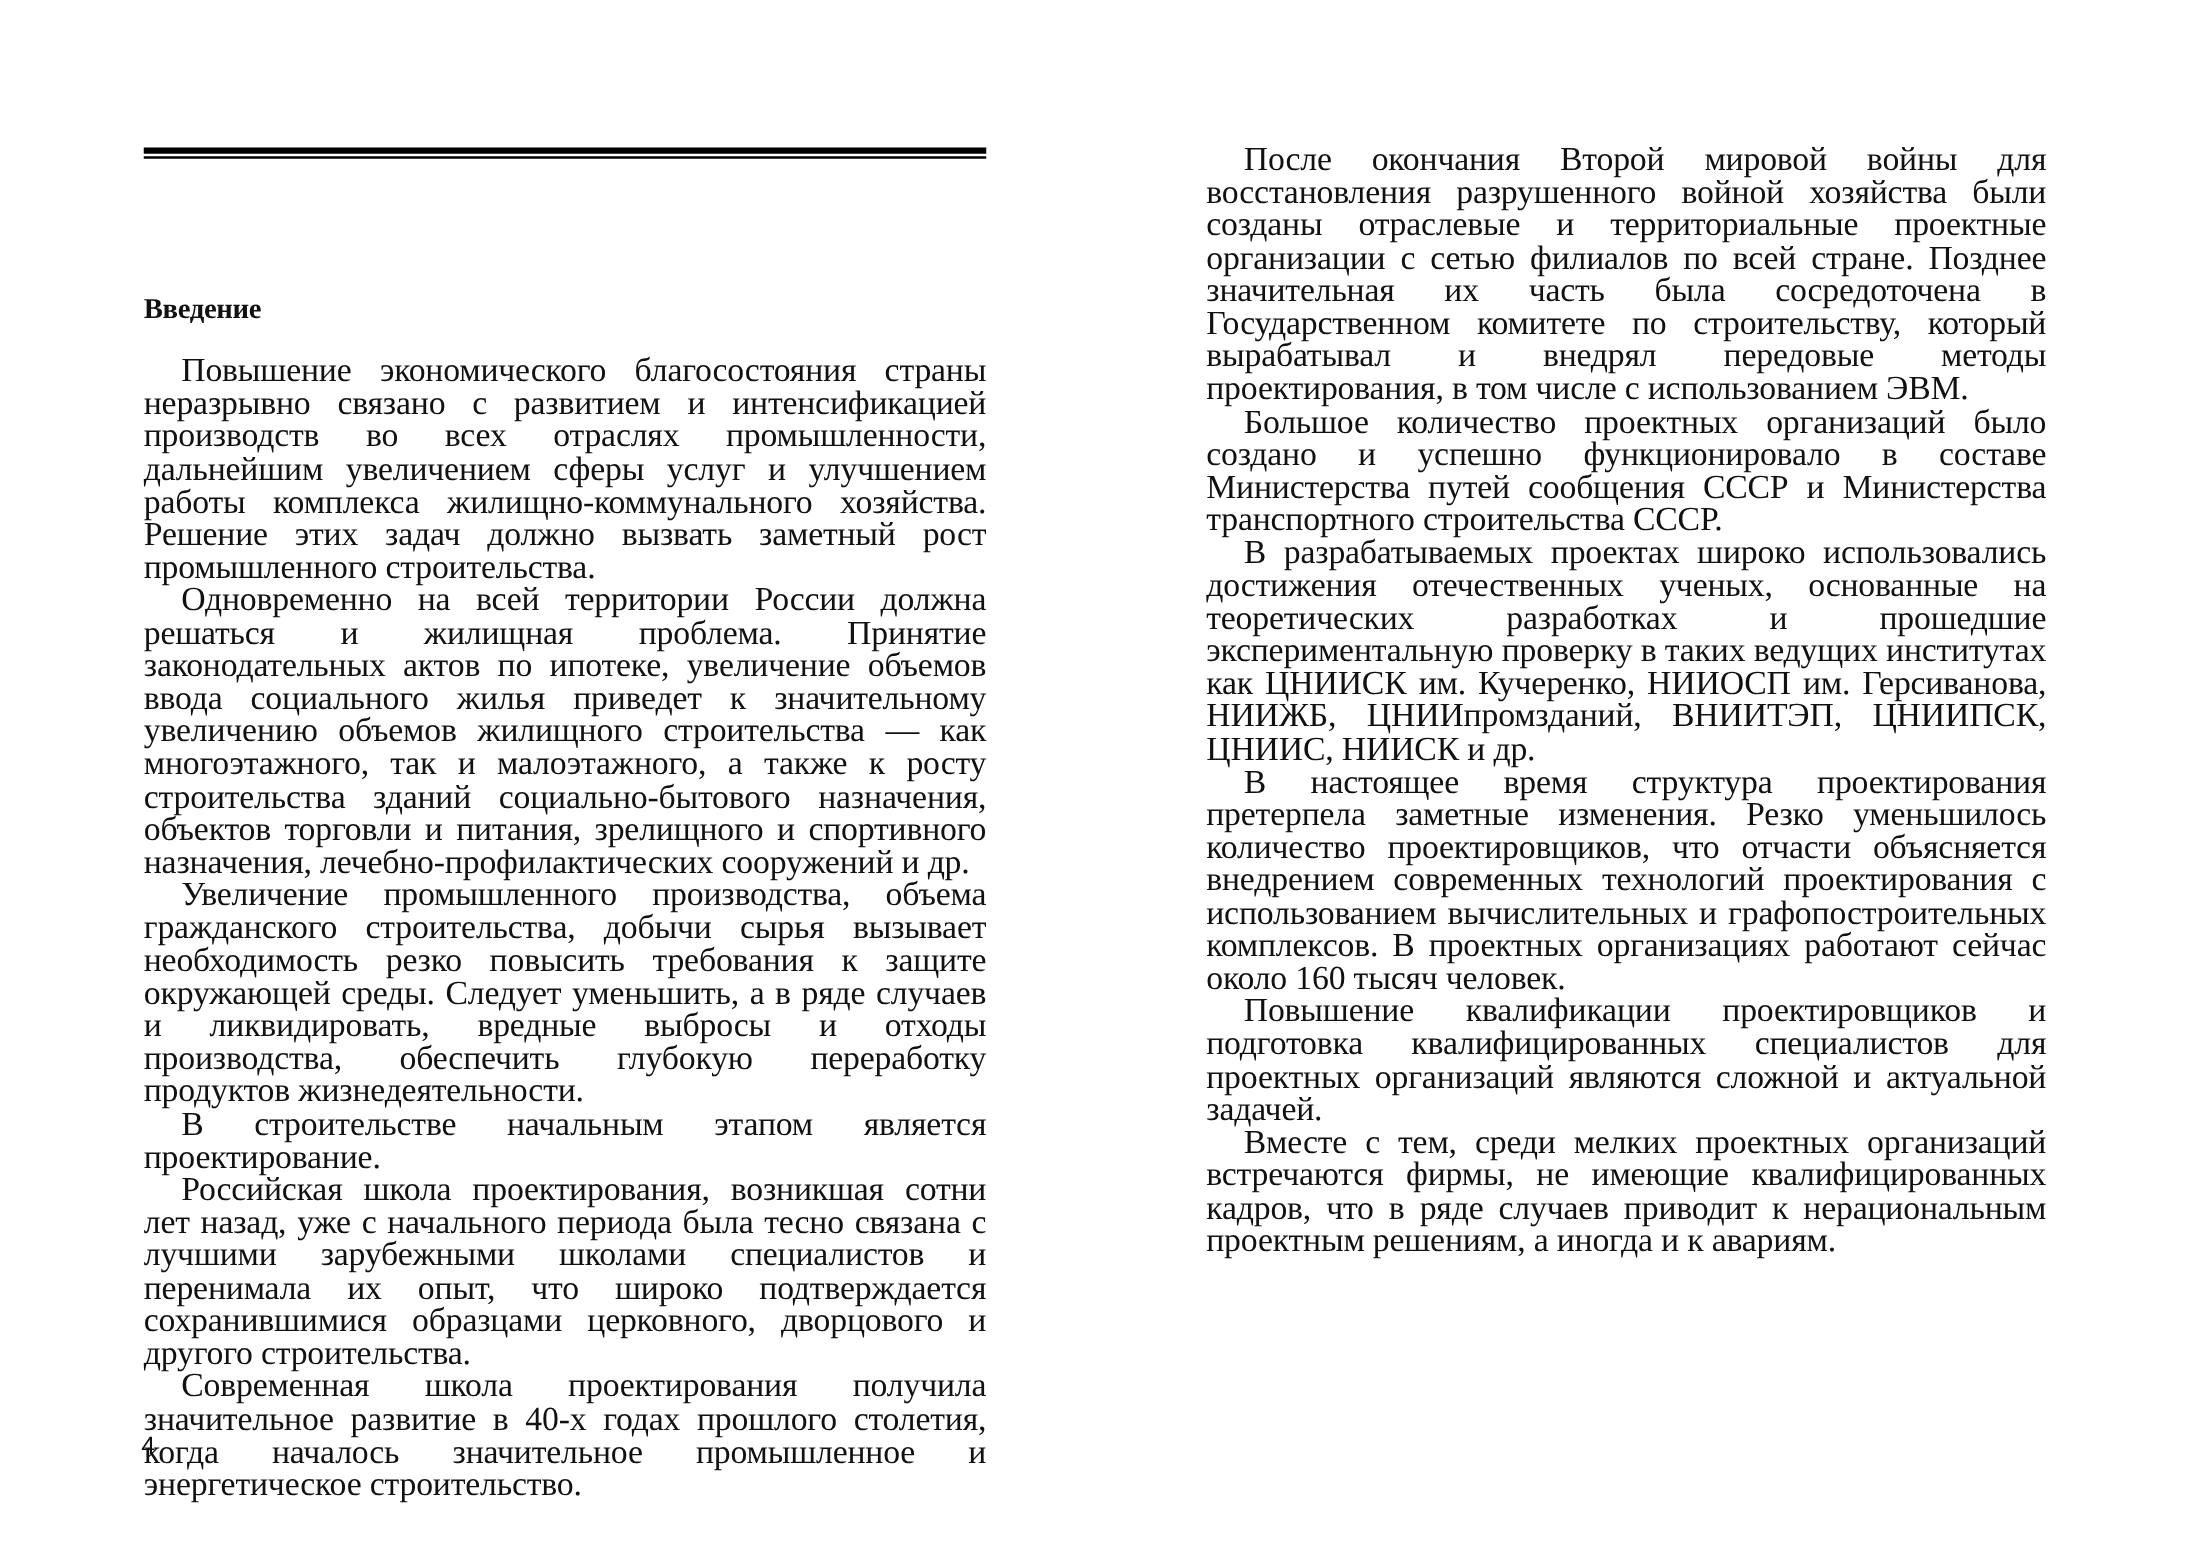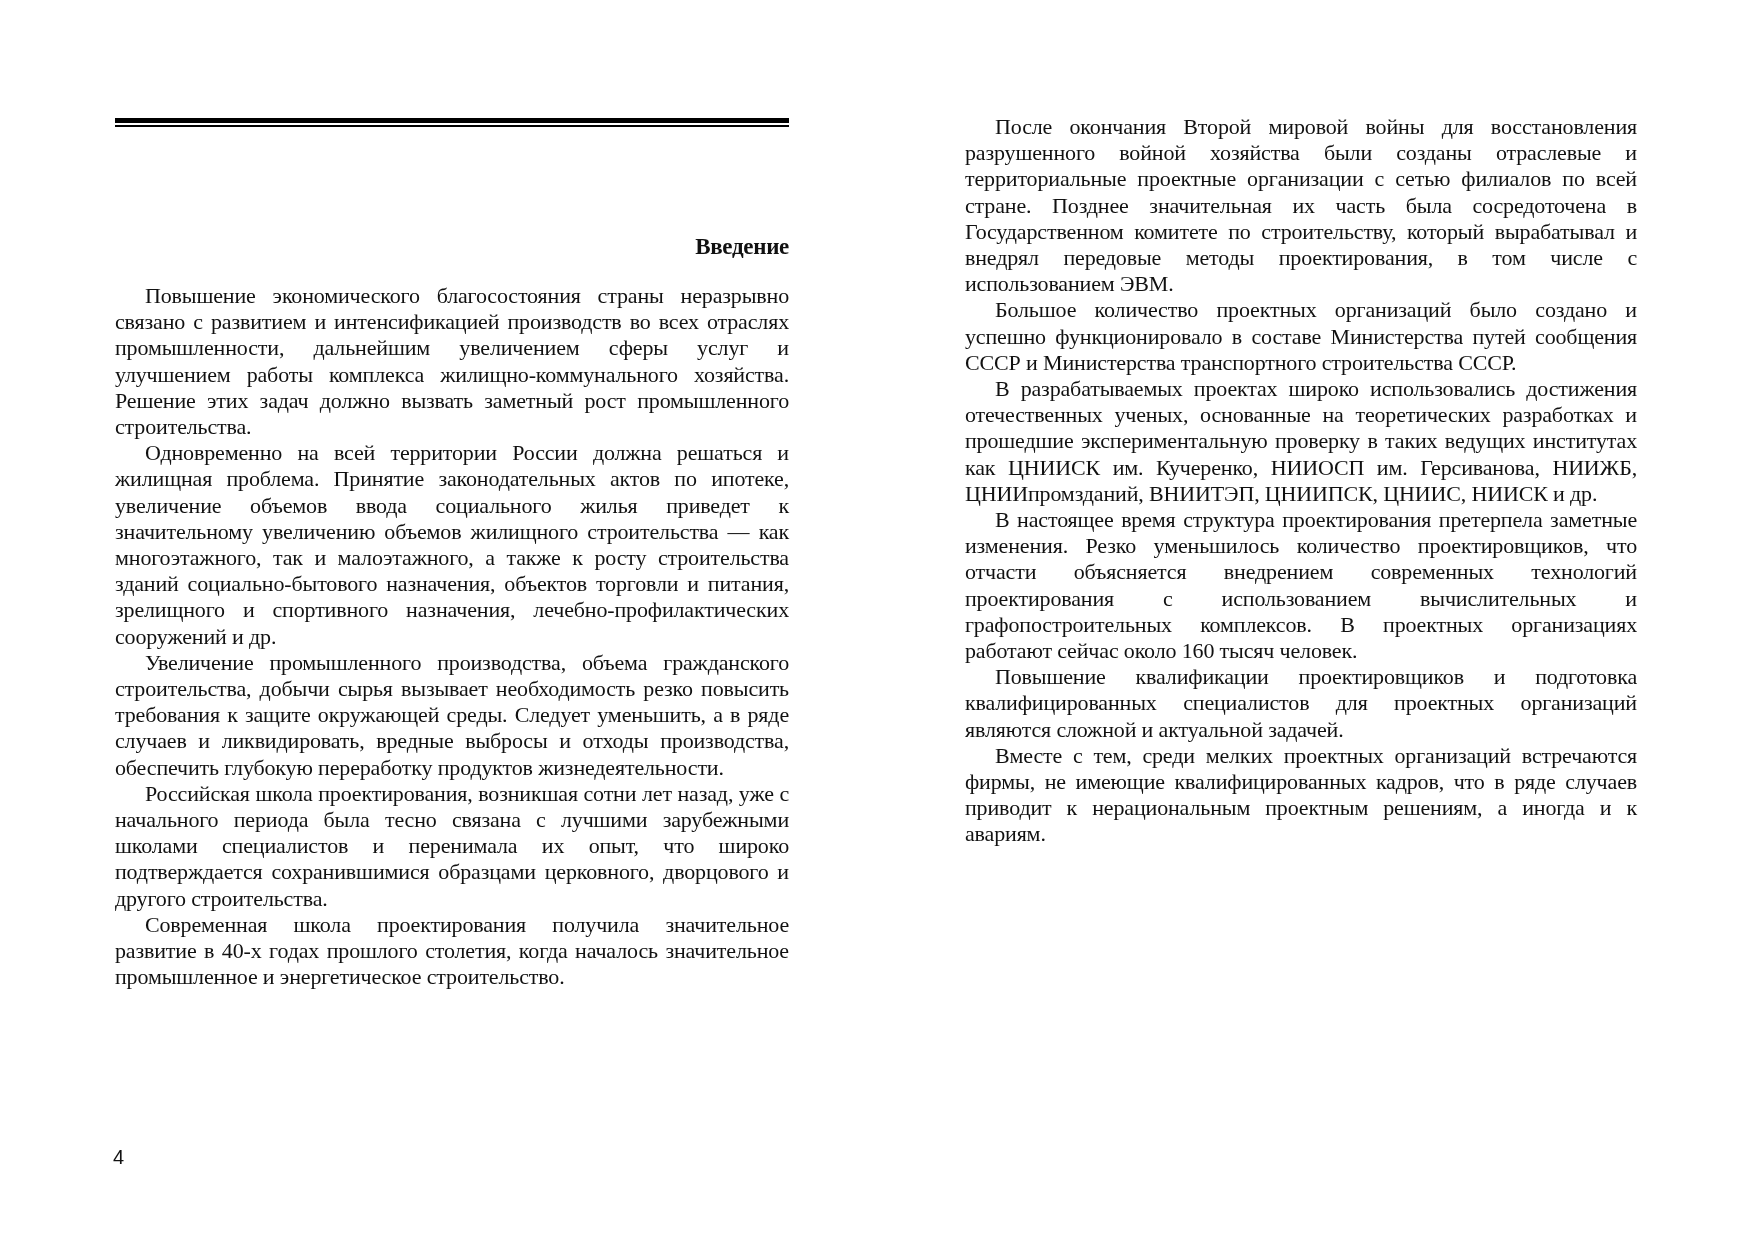--- a/index.html
+++ b/index.html
@@ -34,30 +34,30 @@
       left: 0; top: 7px;
       width: 100%;
       height: 1.5px;
       background: #000000;
     }
     .chapter-title {
       position: absolute;
       left: 115px;
       top: 233px;
       width: 674px;
-      text-align: right;
+      text-align: left;
       font-weight: bold;
       font-size: 23px;
       line-height: 28px;
       margin: 0;
       letter-spacing: -0.3px;
     }
     .body-text {
       position: absolute;
-      font-size: 22px;
+      font-size: 27px;
       line-height: 26.2px;
       text-align: justify;
       letter-spacing: -0.15px;
     }
     .left-body {
       left: 115px;
       top: 283px;
       width: 674px;
     }
     .right-body {
@@ -86,20 +86,21 @@
   <div class="thick"></div>
   <div class="thin"></div>
 </div>
 
 <h1 class="chapter-title">Введение</h1>
 
 <div class="body-text left-body">
   <p>Повышение экономического благосостояния страны неразрывно связано с развитием и интенсификацией производств во всех отраслях промышленности, дальнейшим увеличением сферы услуг и улучшением работы комплекса жилищно-коммунального хозяйства. Решение этих задач должно вызвать заметный рост промышленного строительства.</p>
   <p>Одновременно на всей территории России должна решаться и жилищная проблема. Принятие законодательных актов по ипотеке, увеличение объемов ввода социального жилья приведет к значительному увеличению объемов жилищного строительства — как многоэтажного, так и малоэтажного, а также к росту строительства зданий социально-бытового назначения, объектов торговли и питания, зрелищного и спортивного назначения, лечебно-профилактических сооружений и др.</p>
   <p>Увеличение промышленного производства, объема гражданского строительства, добычи сырья вызывает необходимость резко повысить требования к защите окружающей среды. Следует уменьшить, а в ряде случаев и ликвидировать, вредные выбросы и отходы производства, обеспечить глубокую переработку продуктов жизнедеятельности.</p>
+  <p>В строительстве начальным этапом является проектирование.</p>
   <p>Российская школа проектирования, возникшая сотни лет назад, уже с начального периода была тесно связана с лучшими зарубежными школами специалистов и перенимала их опыт, что широко подтверждается сохранившимися образцами церковного, дворцового и другого строительства.</p>
   <p>Современная школа проектирования получила значительное развитие в 40-х годах прошлого столетия, когда началось значительное промышленное и энергетическое строительство.</p>
 </div>
 
 <div class="page-number">4</div>
 
 <div class="body-text right-body">
   <p>После окончания Второй мировой войны для восстановления разрушенного  войной хозяйства были созданы отраслевые и территориальные проектные организации с сетью филиалов по всей стране. Позднее значительная их часть была сосредоточена в Государственном комитете по строительству, который вырабатывал и внедрял передовые методы проектирования, в том числе с использованием ЭВМ.</p>
   <p>Большое количество проектных организаций было создано и успешно функционировало в составе Министерства путей сообщения СССР и Министерства транспортного строительства СССР.</p>
   <p>В разрабатываемых проектах широко использовались достижения отечественных ученых, основанные на теоретических разработках и прошедшие экспериментальную проверку в таких ведущих институтах как ЦНИИСК им. Кучеренко, НИИОСП им. Герсиванова, НИИЖБ, ЦНИИпромзданий, ВНИИТЭП, ЦНИИПСК, ЦНИИС, НИИСК и др.</p>

